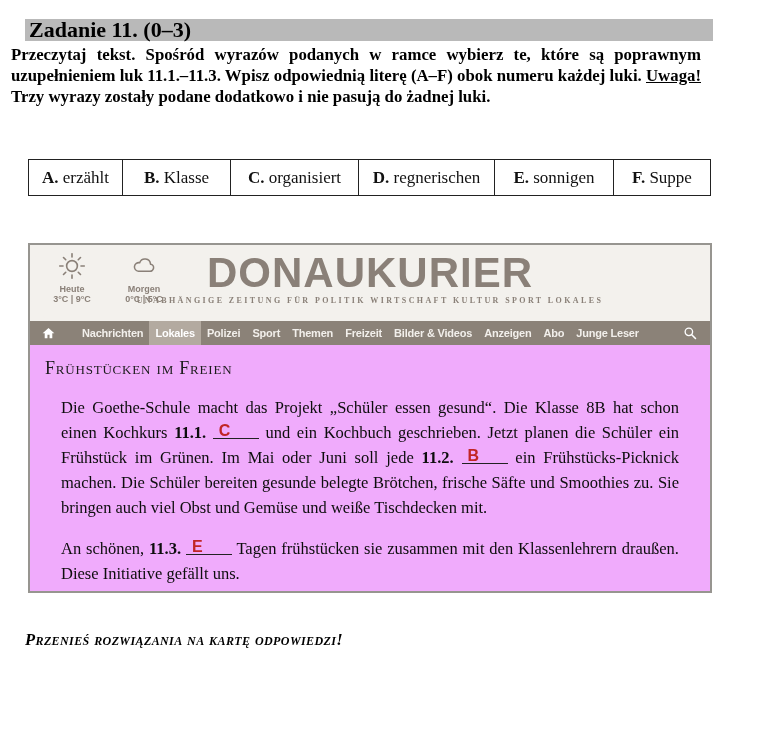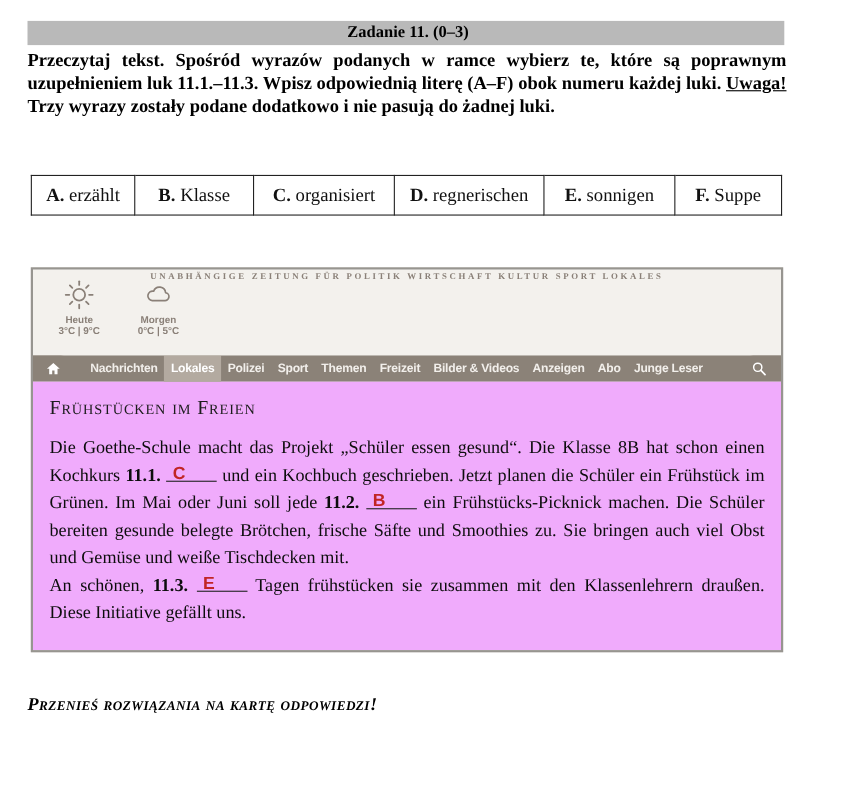--- a/index.html
+++ b/index.html
@@ -4,25 +4,25 @@
 <style>
   html,body{margin:0;padding:0;}
   body{
     width:781px;height:732px;position:relative;background:#ffffff;
     font-family:"Liberation Serif", serif;color:#111;
   }
   
   .task-band{
     position:absolute;left:25px;top:19px;width:688px;height:22px;
     background:#b9b9b9;box-sizing:border-box;padding-left:4px;
-    font-weight:bold;font-size:15px;line-height:22px;color:#000;text-align:center;
+    font-weight:bold;font-size:22px;line-height:22px;color:#000;
   }
   
   .instructions{
-    position:absolute;left:25px;top:44px;width:690px;
+    position:absolute;left:11px;top:44px;width:690px;
     font-weight:bold;font-size:16.8px;line-height:21px;text-align:justify;color:#000;
   }
   .instructions .uwaga{text-decoration:underline;}
   
   .options-table{
     position:absolute;left:28px;top:159px;border-collapse:collapse;
     table-layout:fixed;
   }
   .options-table td{
     border:1.5px solid #222;height:35px;text-align:center;
@@ -66,21 +66,21 @@
   .nav-search{margin-left:auto;margin-right:12px;display:flex;align-items:center;cursor:pointer;}
   .article{
     background:#f0abfc;height:246px;box-sizing:border-box;
     padding:13px 15px 0 15px;
   }
   .headline{
     font-size:18px;font-weight:normal;font-variant:small-caps;
     letter-spacing:0.8px;color:#1c1c1c;margin:0 0 13px 0;
   }
   .article p{
-    margin:0;font-size:16.5px;line-height:25px;text-align:justify;color:#0d0d0d;
+    margin:16px;font-size:16.5px;line-height:25px;text-align:justify;color:#0d0d0d;
   }
   .gap-label{font-weight:bold;}
   .gap-blank{
     display:inline-block;width:46px;border-bottom:1.6px solid #222;
     padding-left:6px;box-sizing:border-box;height:19px;vertical-align:baseline;
   }
   .gap-answer{
     font-family:"Liberation Sans", sans-serif;font-weight:bold;
     font-size:16px;color:#c12525;position:relative;top:-2px;
   }
@@ -145,20 +145,21 @@
       <div class="weather-item">
         <div class="w-icon">
           <svg width="28" height="28" viewBox="0 0 24 24">
             <path d="M7.2 16.5 a3.7 3.7 0 1 1 1.1-7.3 a4.8 4.8 0 0 1 9.3 1.2 a3 3 0 0 1-.9 6.1 z" fill="none" stroke="#8a8078" stroke-width="1.3" stroke-linejoin="round"></path>
           </svg>
         </div>
         <div class="weather-label">Morgen</div>
         <div class="weather-temps">0°C | 5°C</div>
       </div>
     </div>
+    <div class="logo">DONAUKURIER</div>
     <div class="tagline">UNABHÄNGIGE ZEITUNG FÜR POLITIK WIRTSCHAFT KULTUR SPORT LOKALES</div>
   </div>
 
   <div class="nav">
     <span class="nav-home">
       <svg width="15" height="14" viewBox="0 0 24 24">
         <path d="M12 3.5 L22 12.5 H18.5 V21 H13.8 V15 H10.2 V21 H5.5 V12.5 H2 Z" fill="#ffffff"></path>
       </svg>
     </span>
     <span class="nav-items">

